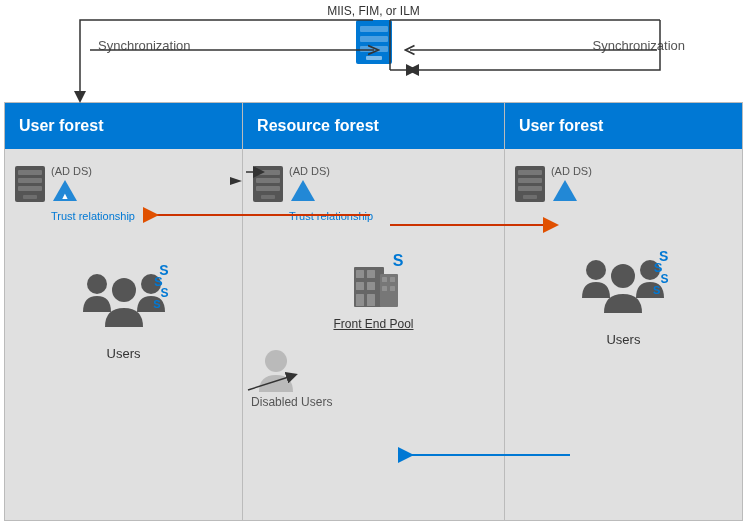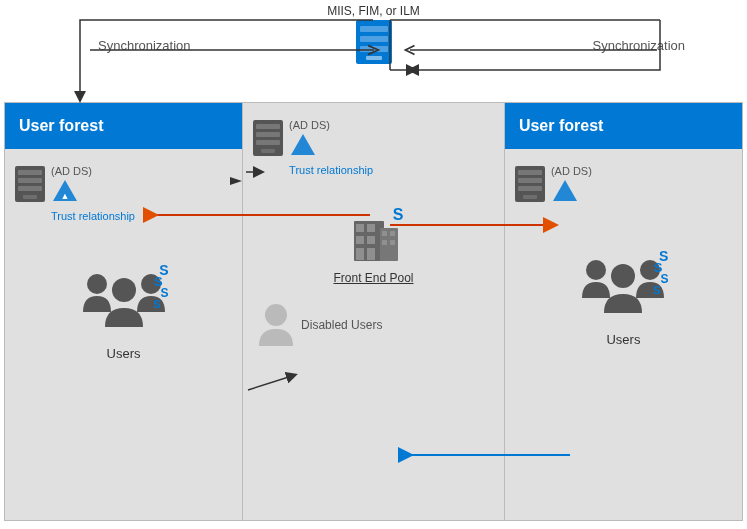--- a/index.html
+++ b/index.html
@@ -100,20 +100,23 @@
             <div style="position:absolute; top:12px; right:6px; font-size:13px; color:#0078d4; font-weight:bold;">S</div>
             <div style="position:absolute; top:24px; right:0; font-size:12px; color:#0078d4; font-weight:bold;">S</div>
             <div style="position:absolute; top:36px; right:8px; font-size:11px; color:#0078d4; font-weight:bold;">S</div>
           </div>
           <div style="font-size:13px; color:#333; margin-top:4px;">Users</div>
         </div>
       </div>
     </div>
 
     <div style="flex:1.1; background:#e0e0e0; border:1px solid #bbb; border-left:none; border-right:none; position:relative;">
+      <div style="background:#0078d4; color:#fff; font-size:16px; font-weight:600; padding:10px 14px; height:46px; display:flex; align-items:center;">
+        <span>Resource forest</span>
+      </div>
       <div style="padding:8px; position:relative;">
 
         <div style="display:flex; align-items:flex-start; margin-top:8px;">
           <svg width="34" height="40" viewBox="0 0 34 40">
             <rect x="2" y="1" width="30" height="36" rx="2" fill="#555"></rect>
             <rect x="5" y="5" width="24" height="5" rx="1" fill="#aaa" opacity="0.4"></rect>
             <rect x="5" y="13" width="24" height="5" rx="1" fill="#aaa" opacity="0.4"></rect>
             <rect x="5" y="21" width="24" height="5" rx="1" fill="#aaa" opacity="0.4"></rect>
             <rect x="10" y="30" width="14" height="4" rx="1" fill="#888" opacity="0.5"></rect>
           </svg>
@@ -145,21 +148,21 @@
               <rect x="38" y="34" width="5" height="5" rx="0.5" fill="#aaa" opacity="0.5"></rect>
               <rect x="46" y="34" width="5" height="5" rx="0.5" fill="#aaa" opacity="0.5"></rect>
             </svg>
             
             <div style="position:absolute; top:0; right:0; font-size:16px; color:#0078d4; font-weight:bold;">S</div>
             
           </div>
           <div style="font-size:12px; color:#333; margin-top:2px;text-decoration:underline;">Front End Pool</div>
         </div>
 
-        <div style="margin-top:16px; display:flex; align-items:center;">
+        <div style="margin-top:16px; display:flex; flex-direction:column; align-items:flex-start;">
 
           <svg width="50" height="48" viewBox="0 0 50 48">
             <circle cx="25" cy="14" r="11" fill="#aaa" opacity="0.7"></circle>
             <path d="M8,45 Q8,28 25,28 Q42,28 42,45 Z" fill="#aaa" opacity="0.7"></path>
           </svg>
           <div style="font-size:12px; color:#555;">Disabled Users</div>
         </div>
       </div>
     </div>
 

